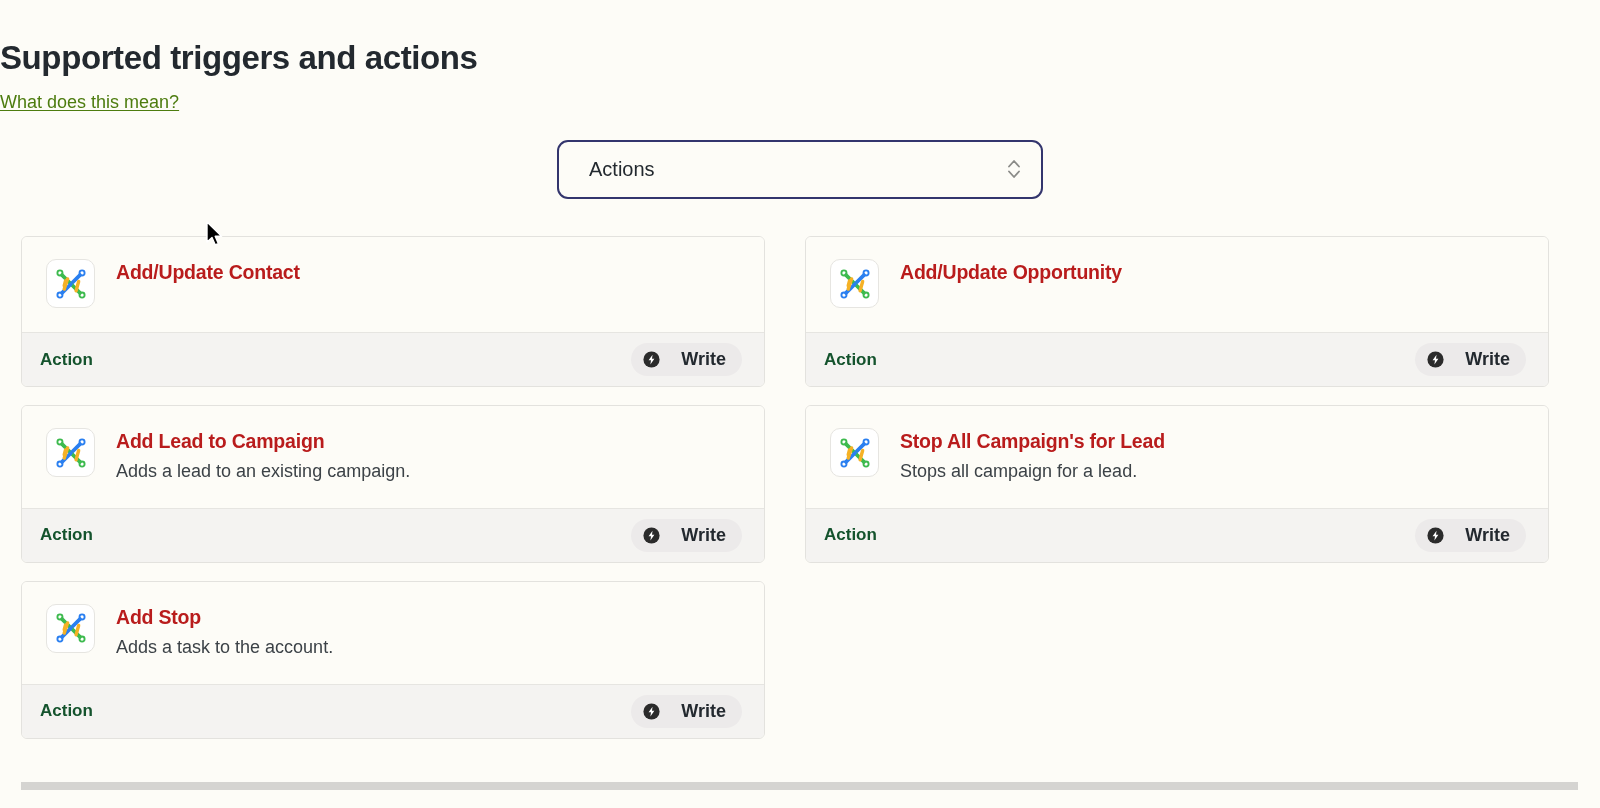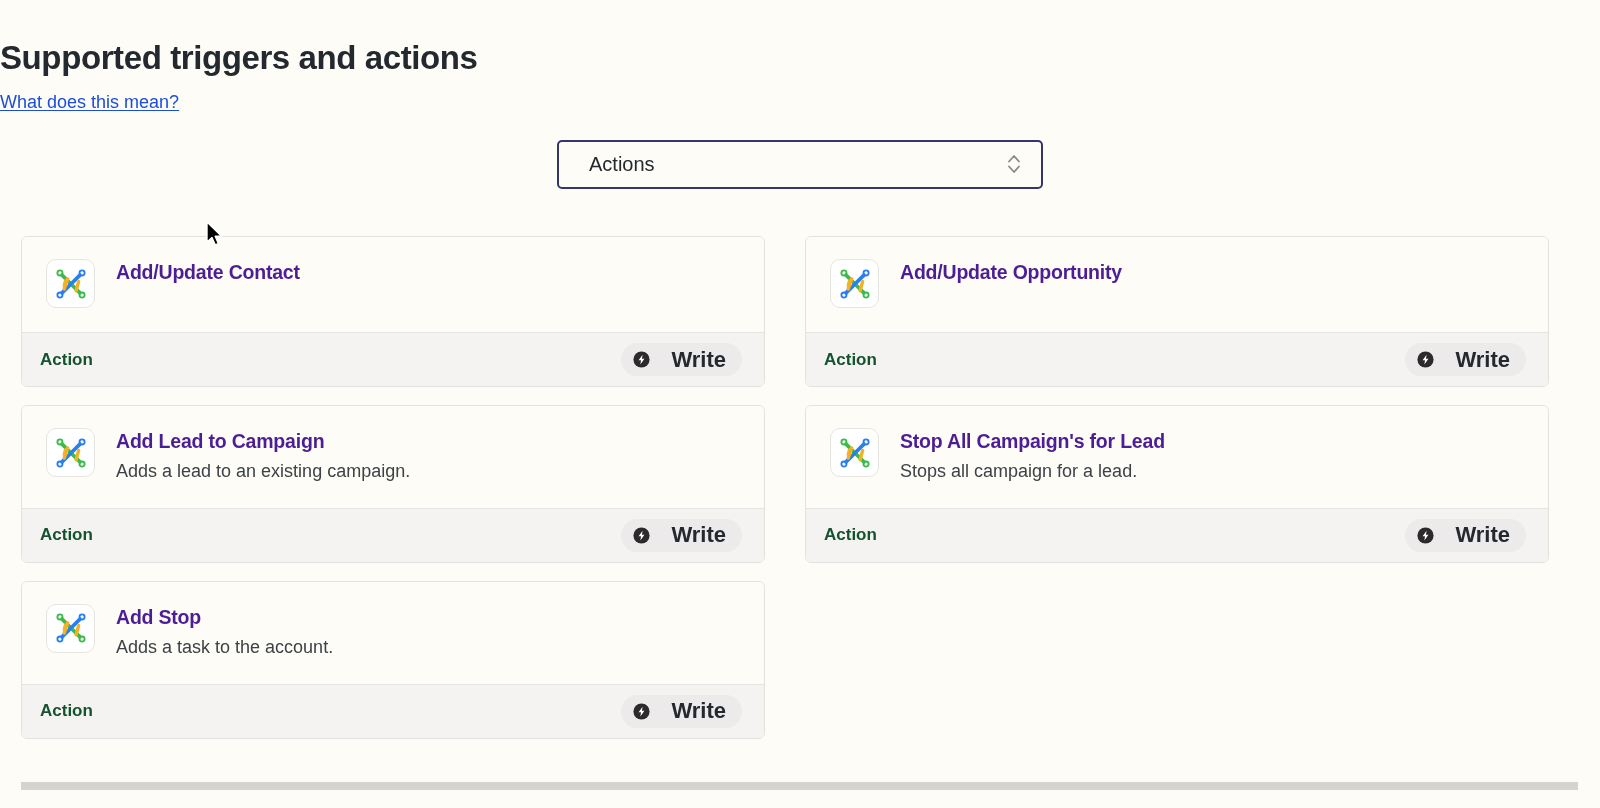--- a/index.html
+++ b/index.html
@@ -32,39 +32,39 @@
     letter-spacing: -0.4px;
     line-height: 1.2;
   }
 
   .help-link-wrap {
     margin-top: 14px;
   }
 
   .help-link {
     font-size: 18px;
-    color: #1d4ed8;
+    color: #4d7c0f;
     text-decoration: underline;
     text-underline-offset: 2px;
     cursor: pointer;
   }
 
   
   .select-wrap {
     margin: 27px auto 0 auto;
     width: 486px;
   }
 
   .select-box {
     position: relative;
     width: 486px;
-    height: 49px;
+    height: 59px;
     background: #fdfcf7;
     border: 2px solid #33356d;
-    border-radius: 5px;
+    border-radius: 11px;
     display: flex;
     align-items: center;
     padding: 0 18px 0 30px;
     cursor: pointer;
   }
 
   .select-value {
     flex: 1;
     font-size: 20px;
     color: #23292f;
@@ -122,21 +122,21 @@
     align-items: center;
     justify-content: center;
   }
   .app-icon svg { display: block; }
 
   .card-text { padding-top: 1px; }
 
   .card-title {
     font-size: 19.5px;
     font-weight: bold;
-    color: #4c1d95;
+    color: #b91c1c;
     line-height: 1.25;
     letter-spacing: -0.2px;
   }
 
   .card-desc {
     margin-top: 7px;
     font-size: 18px;
     color: #3c4247;
     line-height: 1.3;
   }
@@ -166,21 +166,21 @@
     border-radius: 18px;
     height: 33px;
     padding: 0 16px 0 12px;
     cursor: pointer;
     font-family: "Liberation Sans", sans-serif;
   }
 
   .write-btn-icon { width: 17px; height: 17px; display: block; }
 
   .write-btn-label {
-    font-size: 22px;
+    font-size: 18px;
     font-weight: bold;
     color: #23292f;
     margin-left: 12px;
   }
 
   
   .hscrollbar-track {
     position: absolute;
     left: 0;
     top: 778px;

